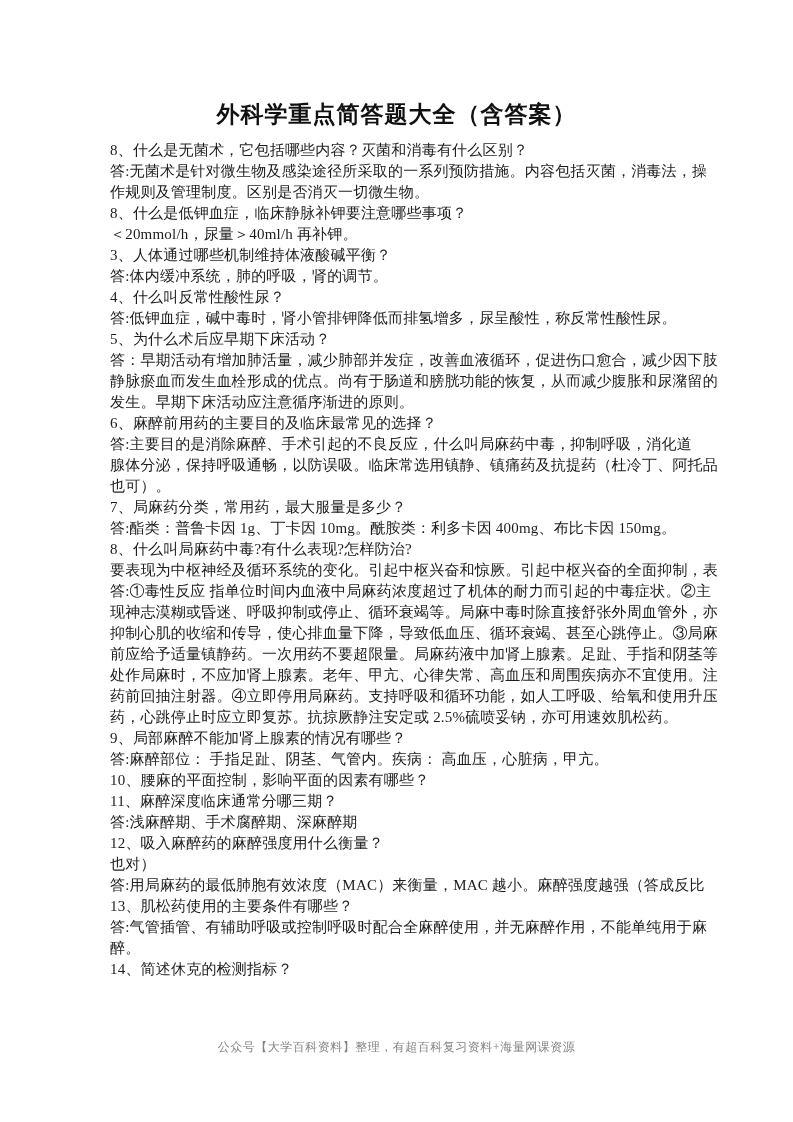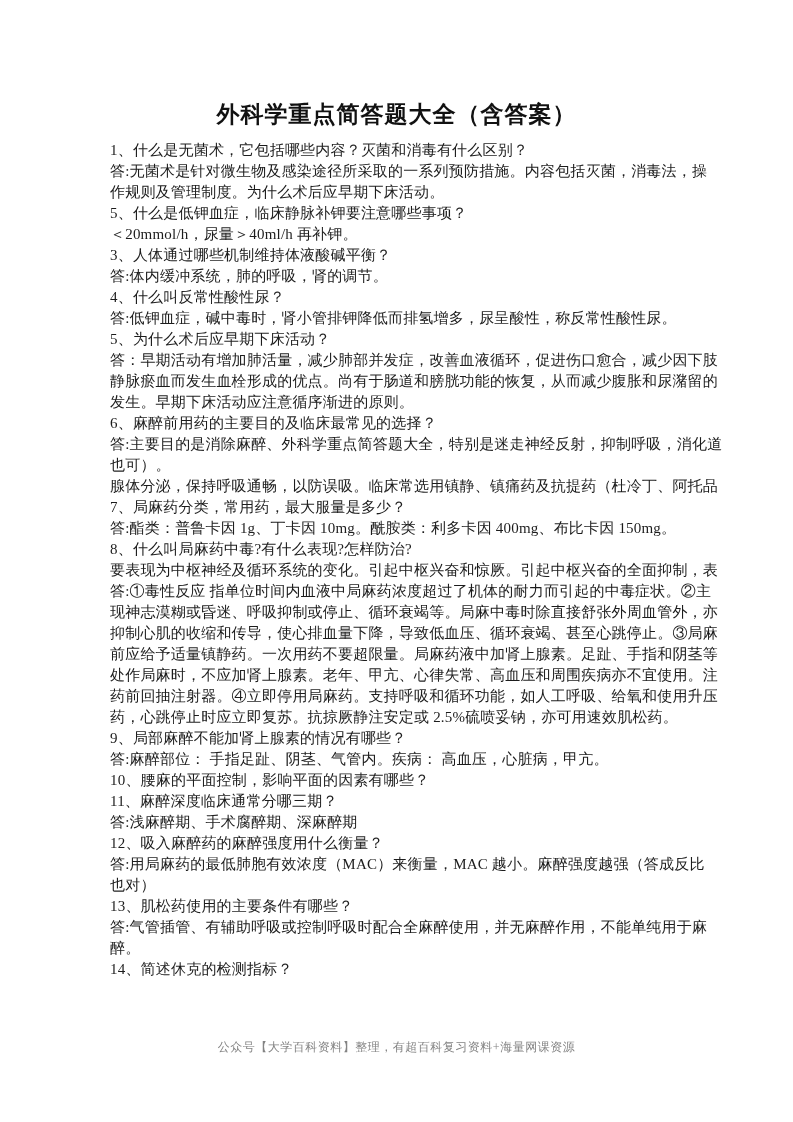--- a/index.html
+++ b/index.html
@@ -54,56 +54,56 @@
     letter-spacing: 0.5px;
   }
 </style>
 </head>
 <body>
 
 <div class="page">
   <h1 class="doc-title">外科学重点简答题大全（含答案）</h1>
 
   <div class="doc-content">
-      <p class="line">1、什么是无菌术，它包括哪些内容？灭菌和消毒有什么区别？</p>
+      <p class="line">8、什么是无菌术，它包括哪些内容？灭菌和消毒有什么区别？</p>
       <p class="line">答:无菌术是针对微生物及感染途径所采取的一系列预防措施。内容包括灭菌，消毒法，操</p>
-      <p class="line">作规则及管理制度。为什么术后应早期下床活动。</p>
-      <p class="line">5、什么是低钾血症，临床静脉补钾要注意哪些事项？</p>
+      <p class="line">作规则及管理制度。区别是否消灭一切微生物。</p>
+      <p class="line">8、什么是低钾血症，临床静脉补钾要注意哪些事项？</p>
       <p class="line">＜20mmol/h，尿量＞40ml/h 再补钾。</p>
       <p class="line">3、人体通过哪些机制维持体液酸碱平衡？</p>
       <p class="line">答:体内缓冲系统，肺的呼吸，肾的调节。</p>
       <p class="line">4、什么叫反常性酸性尿？</p>
       <p class="line">答:低钾血症，碱中毒时，肾小管排钾降低而排氢增多，尿呈酸性，称反常性酸性尿。</p>
       <p class="line">5、为什么术后应早期下床活动？</p>
       <p class="line">答：早期活动有增加肺活量，减少肺部并发症，改善血液循环，促进伤口愈合，减少因下肢</p>
       <p class="line">静脉瘀血而发生血栓形成的优点。尚有于肠道和膀胱功能的恢复，从而减少腹胀和尿潴留的</p>
       <p class="line">发生。早期下床活动应注意循序渐进的原则。</p>
       <p class="line">6、麻醉前用药的主要目的及临床最常见的选择？</p>
-      <p class="line">答:主要目的是消除麻醉、外科学重点简答题大全，特别是迷走神经反射，抑制呼吸，消化道</p>
+      <p class="line">答:主要目的是消除麻醉、手术引起的不良反应，什么叫局麻药中毒，抑制呼吸，消化道</p>
+      <p class="line">腺体分泌，保持呼吸通畅，以防误吸。临床常选用镇静、镇痛药及抗提药（杜冷丁、阿托品</p>
       <p class="line">也可）。</p>
-      <p class="line">腺体分泌，保持呼吸通畅，以防误吸。临床常选用镇静、镇痛药及抗提药（杜冷丁、阿托品</p>
       <p class="line">7、局麻药分类，常用药，最大服量是多少？</p>
       <p class="line">答:酯类：普鲁卡因 1g、丁卡因 10mg。酰胺类：利多卡因 400mg、布比卡因 150mg。</p>
       <p class="line">8、什么叫局麻药中毒?有什么表现?怎样防治?</p>
       <p class="line">要表现为中枢神经及循环系统的变化。引起中枢兴奋和惊厥。引起中枢兴奋的全面抑制，表</p>
       <p class="line">答:①毒性反应 指单位时间内血液中局麻药浓度超过了机体的耐力而引起的中毒症状。②主</p>
       <p class="line">现神志漠糊或昏迷、呼吸抑制或停止、循环衰竭等。局麻中毒时除直接舒张外周血管外，亦</p>
       <p class="line">抑制心肌的收缩和传导，使心排血量下降，导致低血压、循环衰竭、甚至心跳停止。③局麻</p>
       <p class="line">前应给予适量镇静药。一次用药不要超限量。局麻药液中加肾上腺素。足趾、手指和阴茎等</p>
       <p class="line">处作局麻时，不应加肾上腺素。老年、甲亢、心律失常、高血压和周围疾病亦不宜使用。注</p>
       <p class="line">药前回抽注射器。④立即停用局麻药。支持呼吸和循环功能，如人工呼吸、给氧和使用升压</p>
       <p class="line">药，心跳停止时应立即复苏。抗掠厥静注安定或 2.5%硫喷妥钠，亦可用速效肌松药。</p>
       <p class="line">9、局部麻醉不能加肾上腺素的情况有哪些？</p>
       <p class="line">答:麻醉部位： 手指足趾、阴茎、气管内。疾病： 高血压，心脏病，甲亢。</p>
       <p class="line">10、腰麻的平面控制，影响平面的因素有哪些？</p>
       <p class="line">11、麻醉深度临床通常分哪三期？</p>
       <p class="line">答:浅麻醉期、手术腐醉期、深麻醉期</p>
       <p class="line">12、吸入麻醉药的麻醉强度用什么衡量？</p>
+      <p class="line">也对）</p>
       <p class="line">答:用局麻药的最低肺胞有效浓度（MAC）来衡量，MAC 越小。麻醉强度越强（答成反比</p>
-      <p class="line">也对）</p>
       <p class="line">13、肌松药使用的主要条件有哪些？</p>
       <p class="line">答:气管插管、有辅助呼吸或控制呼吸时配合全麻醉使用，并无麻醉作用，不能单纯用于麻</p>
       <p class="line">醉。</p>
       <p class="line">14、简述休克的检测指标？</p>
     </div>
 
   <div class="doc-footer">公众号【大学百科资料】整理，有超百科复习资料+海量网课资源</div>
 </div>
 
 </body></html>

